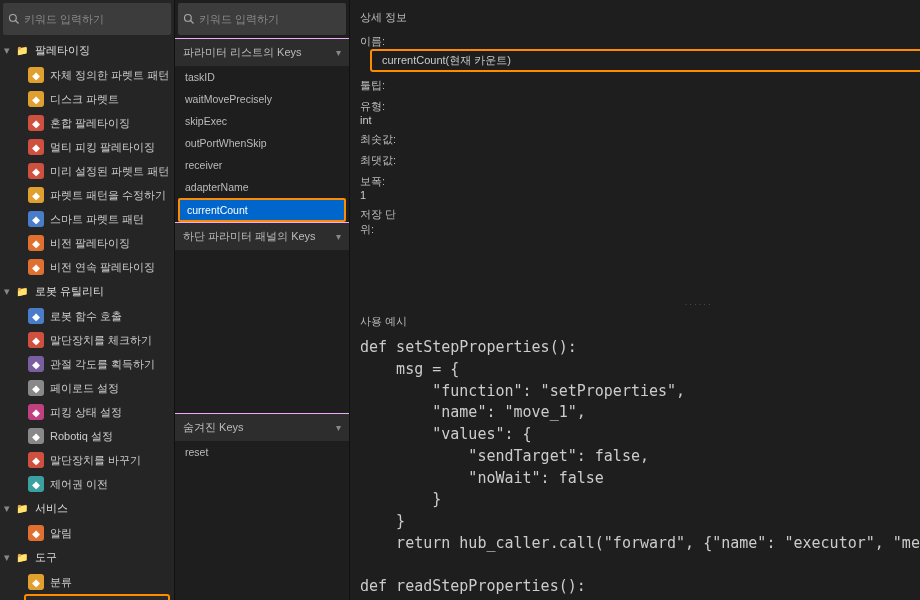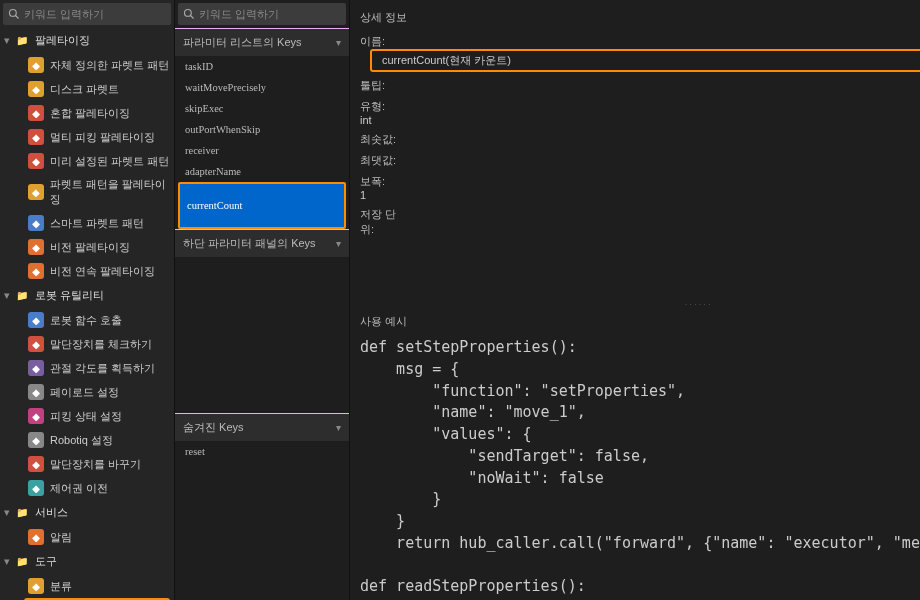--- a/index.html
+++ b/index.html
@@ -1,36 +1,36 @@
 <!DOCTYPE html>
 <html><head>
 <meta charset="utf-8">
 <style>
 * { margin:0; padding:0; box-sizing:border-box; font-family:"Malgun Gothic","Segoe UI",sans-serif; }
 body { background:#1e1e1e; color:#ccc; font-size:11px; width:920px; height:600px; overflow:hidden; display:flex; }
 .col { display:flex; flex-direction:column; }
 .left { width:180px; background:#252526; border-right:1px solid #111; }
 .mid  { width:245px; background:#1e1e1e; border-right:1px solid #111; }
 .right{ flex:1; background:#1e1e1e; }
-.search { display:flex; align-items:center; background:#3c3c3c; height:22px; padding:0 5px; margin:3px; border-radius:2px; }
+.search { display:flex; align-items:center; background:#3c3c3c; height:32px; padding:0 5px; margin:3px; border-radius:2px; }
 .search input { flex:1; background:transparent; border:none; color:#bbb; outline:none; font-size:11px; }
 .search input::placeholder { color:#888; }
 .search-icon { width:12px;height:12px; fill:#aaa; margin-right:4px; }
 .scroll { overflow-y:auto; flex:1; }
 .scroll::-webkit-scrollbar{width:0;}
 .tree-grp-hdr { display:flex; align-items:center; padding:5px 4px; font-size:11px; color:#ddd; }
 .tree-grp-hdr .chev { width:10px; display:inline-block; color:#888; margin-right:2px;}
 .folder-icon { width:14px;height:14px; display:inline-flex; align-items:center; justify-content:center; margin-right:5px; font-size:10px;}
 .tree-item { display:flex; align-items:center; padding:4px 0 4px 28px; font-size:11px; color:#ccc; cursor:pointer;}
 .tree-item .ico { width:16px;height:16px; border-radius:3px; margin-right:6px; display:inline-flex; align-items:center; justify-content:center; font-size:10px; color:#fff;}
 .tree-item.highlight { border:2px solid #ff8c00; background:#2a2a2a; margin:0 4px 0 24px; padding-left:4px; border-radius:3px;}
 .sec-hdr { background:#2d2d2d; color:#bbb; font-size:11px; padding:6px 8px; display:flex; justify-content:space-between; align-items:center; border-top:1px solid #f0abfc;}
 .sec-hdr .chev{ color:#888; font-size:10px;}
-.key-item { padding:5px 10px; color:#bbb; font-size:10.5px; cursor:pointer;font-family:Liberation Serif, serif;}
-.key-item.selected { background:#0066cc; color:#fff; border:2px solid #ff8c00; margin:0 3px; border-radius:2px; padding:16px 7px;}
+.key-item { padding:5px 10px; color:#bbb; font-size:10.5px; cursor:pointer;}
+.key-item.selected { background:#0066cc; color:#fff; border:2px solid #ff8c00; margin:0 3px; border-radius:2px; padding:4px 7px;}
 .detail-row { display:flex; padding:3px 10px; font-size:11px;flex-direction:column; }
 .detail-row .lbl { width:48px; color:#bbb; }
 .detail-row .val { color:#ccc; }
 .name-box { border:2px solid #ff8c00; padding:2px 10px; border-radius:3px; margin-left:10px; display:inline-block;}
 .code { font-family:"Consolas",monospace; font-size:15px; color:#ccc; padding:4px 10px; white-space:pre; overflow:auto; line-height:1.45; flex:1;}
 .detail-top { padding-top:4px; flex:0 0 300px; display:flex; flex-direction:column;}
 .resize-dots { text-align:center; color:#555; letter-spacing:2px; font-size:8px; height:10px;}
 .ico-y{background:#e0a030}.ico-r{background:#d05040}.ico-g{background:#6ab04c}.ico-b{background:#4a7dc9}.ico-p{background:#7a5fa0}.ico-t{background:#3aa0a0}.ico-o{background:#e07030}.ico-gr{background:#888}.ico-m{background:#c04080}
 .folder-y{color:#e0b040}.folder-b{color:#5a9}
 </style>
@@ -66,21 +66,21 @@
       <div class="tree-item">
         <span class="ico ico-r">◆</span>
         <span>멀티 피킹 팔레타이징</span>
       </div>
       <div class="tree-item">
         <span class="ico ico-r">◆</span>
         <span>미리 설정된 파렛트 패턴</span>
       </div>
       <div class="tree-item">
         <span class="ico ico-y">◆</span>
-        <span>파렛트 패턴을 팔레타이징</span>
+        <span>파렛트 패턴을 수정하기</span>
       </div>
       <div class="tree-item">
         <span class="ico ico-b">◆</span>
         <span>스마트 파렛트 패턴</span>
       </div>
       <div class="tree-item">
         <span class="ico ico-o">◆</span>
         <span>비전 팔레타이징</span>
       </div>
       <div class="tree-item">

